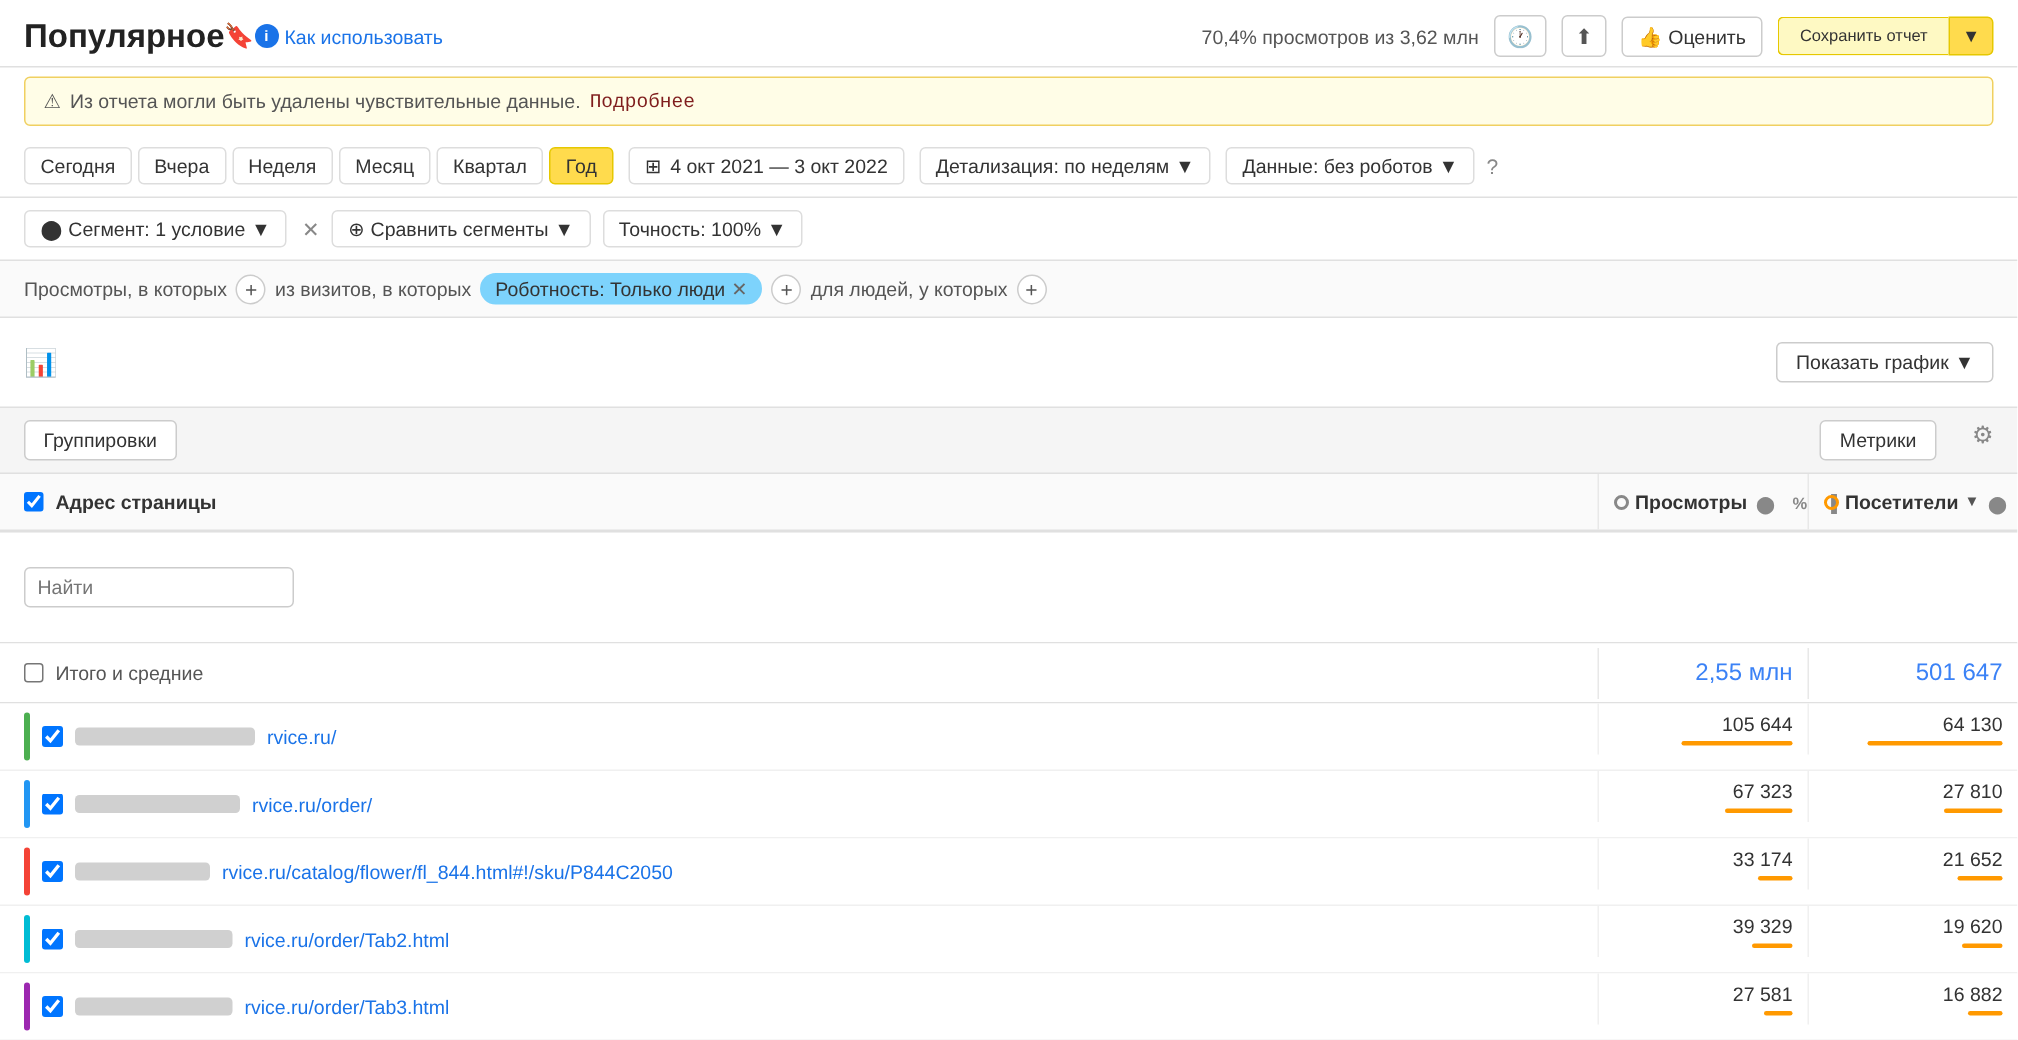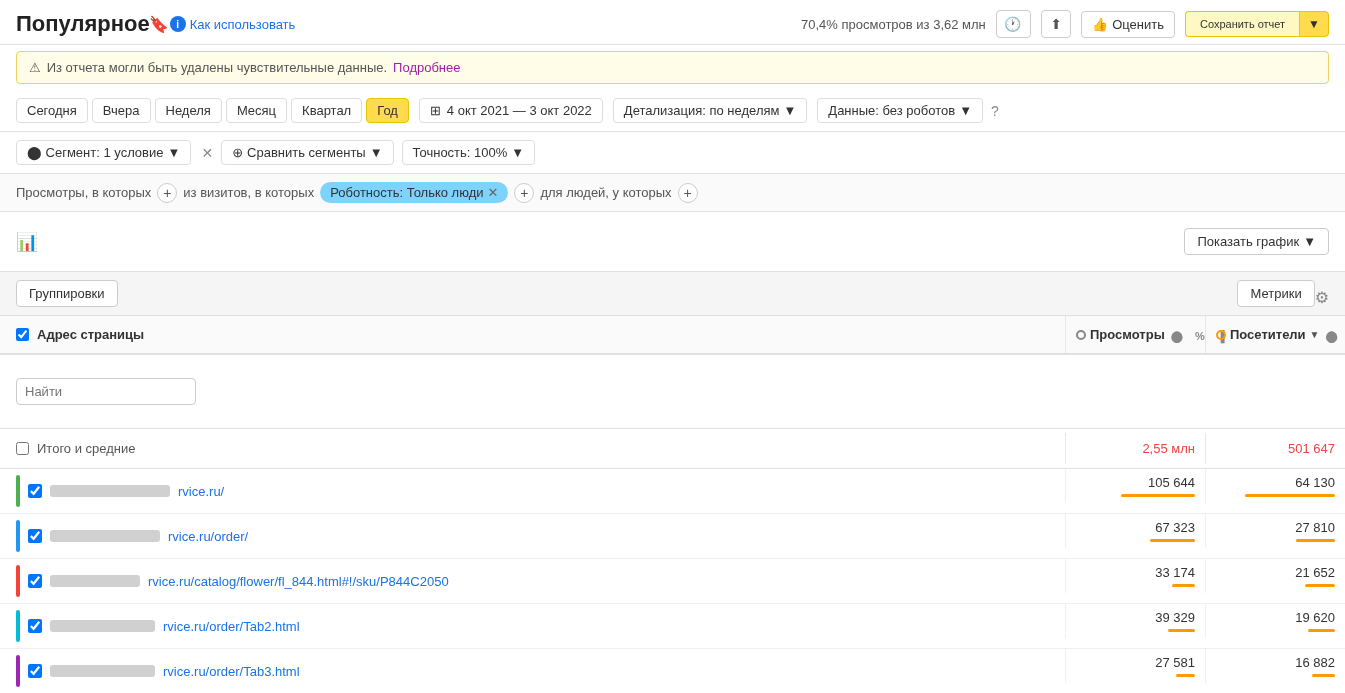--- a/index.html
+++ b/index.html
@@ -42,21 +42,21 @@
       background: #ffdb4d; border: 1px solid #e6c800;
       border-radius: 0 4px 4px 0; padding: 5px 8px; cursor: pointer;
       font-size: 12px; color: #333;
     }
 
     .warning-bar {
       background: #fffde7; border: 1px solid #f0d060; border-radius: 4px;
       margin: 6px 16px; padding: 8px 12px; font-size: 13px; color: #555;
       display: flex; align-items: center; gap: 6px;
     }
-    .warning-link { color: #a21caf; cursor: pointer; text-decoration: none; }
+    .warning-link { color: #7f1d1d; cursor: pointer; text-decoration: none; font-family: Liberation Mono, monospace; }
 
     .date-tabs {
       display: flex; align-items: center; padding: 8px 16px; gap: 4px; border-bottom: 1px solid #e0e0e0;
     }
     .date-tab {
       padding: 4px 10px; border: 1px solid #ddd; border-radius: 4px;
       cursor: pointer; background: #fff; font-size: 13px; color: #333;
     }
     .date-tab.active {
       background: #ffdb4d; border-color: #e6c800; font-weight: 500;
@@ -124,21 +124,21 @@
       cursor: pointer; background: #fff; font-size: 13px; color: #333;
     }
     .table-toolbar {
       display: flex; align-items: center; justify-content: space-between;
       padding: 8px 16px; background: #f5f5f5; border-bottom: 1px solid #e0e0e0;
     }
     .groupings-btn {
       padding: 5px 12px; border: 1px solid #ccc; border-radius: 4px;
       cursor: pointer; background: #fff; font-size: 13px; color: #333;
     }
-    .metrics-area { display: flex; align-items: flex-end; gap: 0; }
+    .metrics-area { display: flex; align-items: flex-start; gap: 24px; }
     .metrics-btn {
       padding: 5px 12px; border: 1px solid #ccc; border-radius: 4px;
       cursor: pointer; background: #fff; font-size: 13px; color: #333;
     }
     .settings-icon { color: #888; font-size: 16px; cursor: pointer; }
 
     .table-header {
       display: flex; align-items: stretch; border-bottom: 2px solid #e0e0e0;
       background: #fafafa;
     }
@@ -173,21 +173,21 @@
     .totals-row {
       display: flex; align-items: center; border-bottom: 1px solid #e0e0e0;
       background: #fff; min-height: 40px;
     }
     .totals-main {
       flex: 1; padding: 8px 16px; font-size: 13px; color: #555;
       display: flex; align-items: center; gap: 8px;
     }
     .totals-cell {
       width: 140px; padding: 8px 10px; text-align: right;
-      font-size: 13px; color: #ef4444; border-left: 1px solid #e8e8e8;
+      font-size: 16px; color: #3b82f6; border-left: 1px solid #e8e8e8;
     }
 
     .data-row {
       display: flex; align-items: flex-start; border-bottom: 1px solid #f0f0f0;
       background: #fff; min-height: 44px;
     }
     .row-main {
       flex: 1; padding: 6px 16px; display: flex; align-items: center; gap: 8px;
     }
     .row-color { width: 4px; height: 32px; border-radius: 2px; flex-shrink: 0; }

